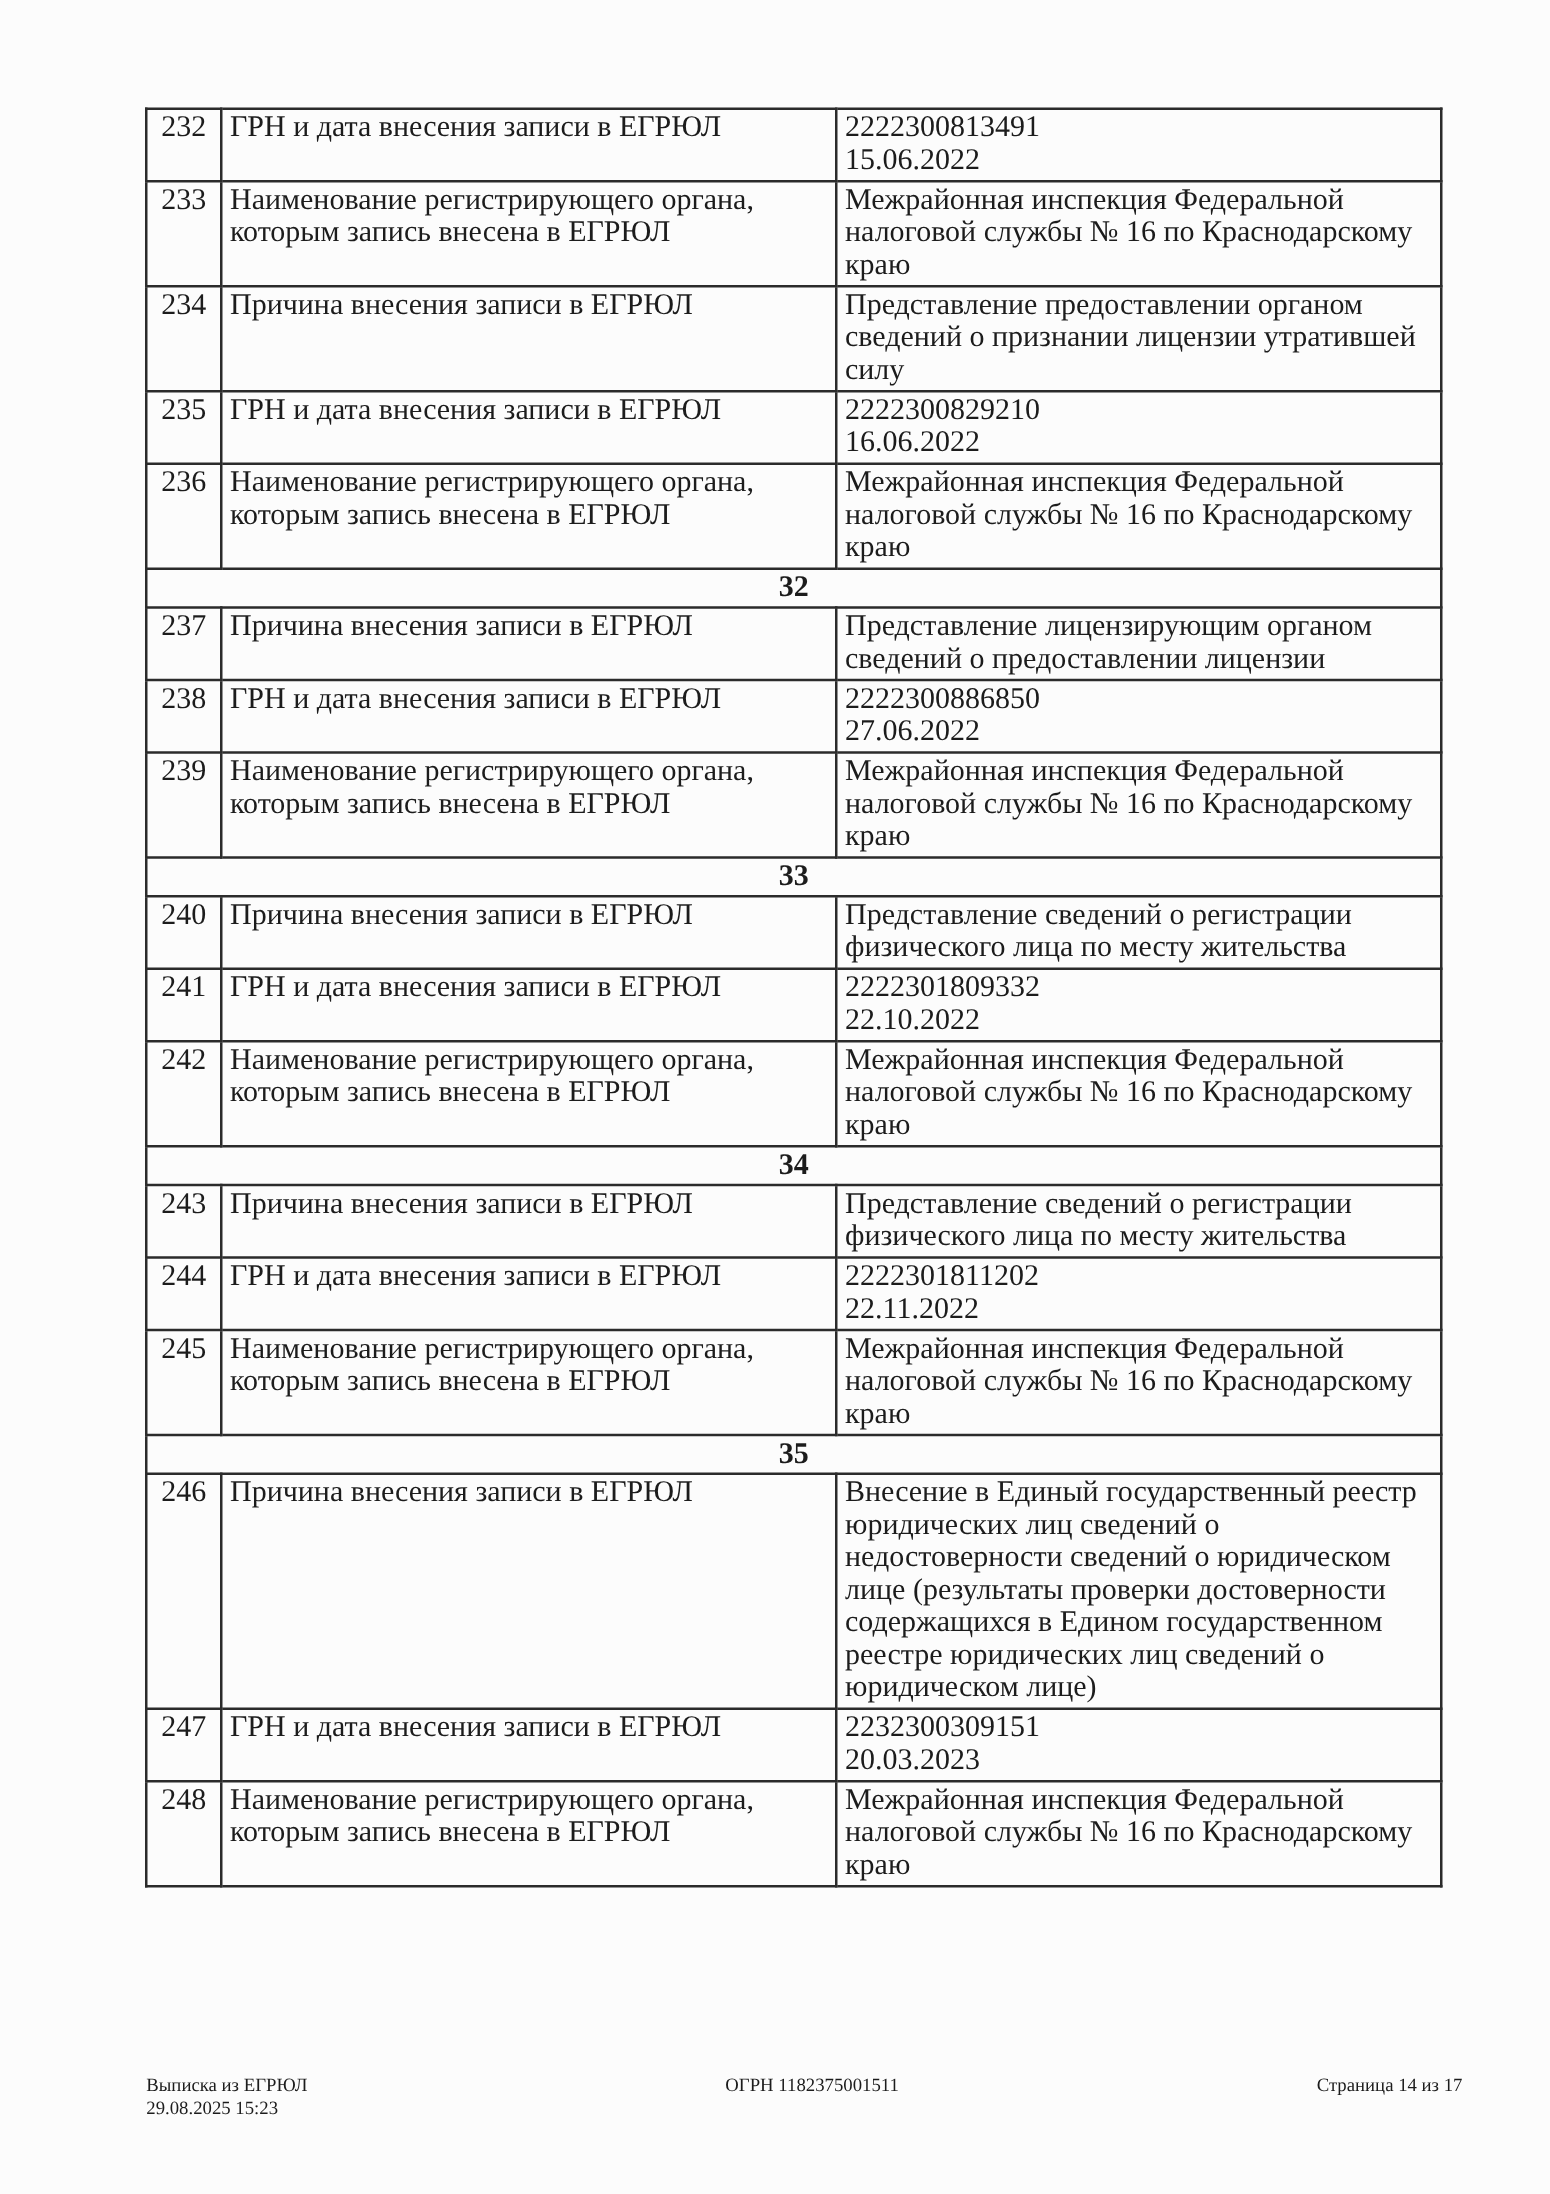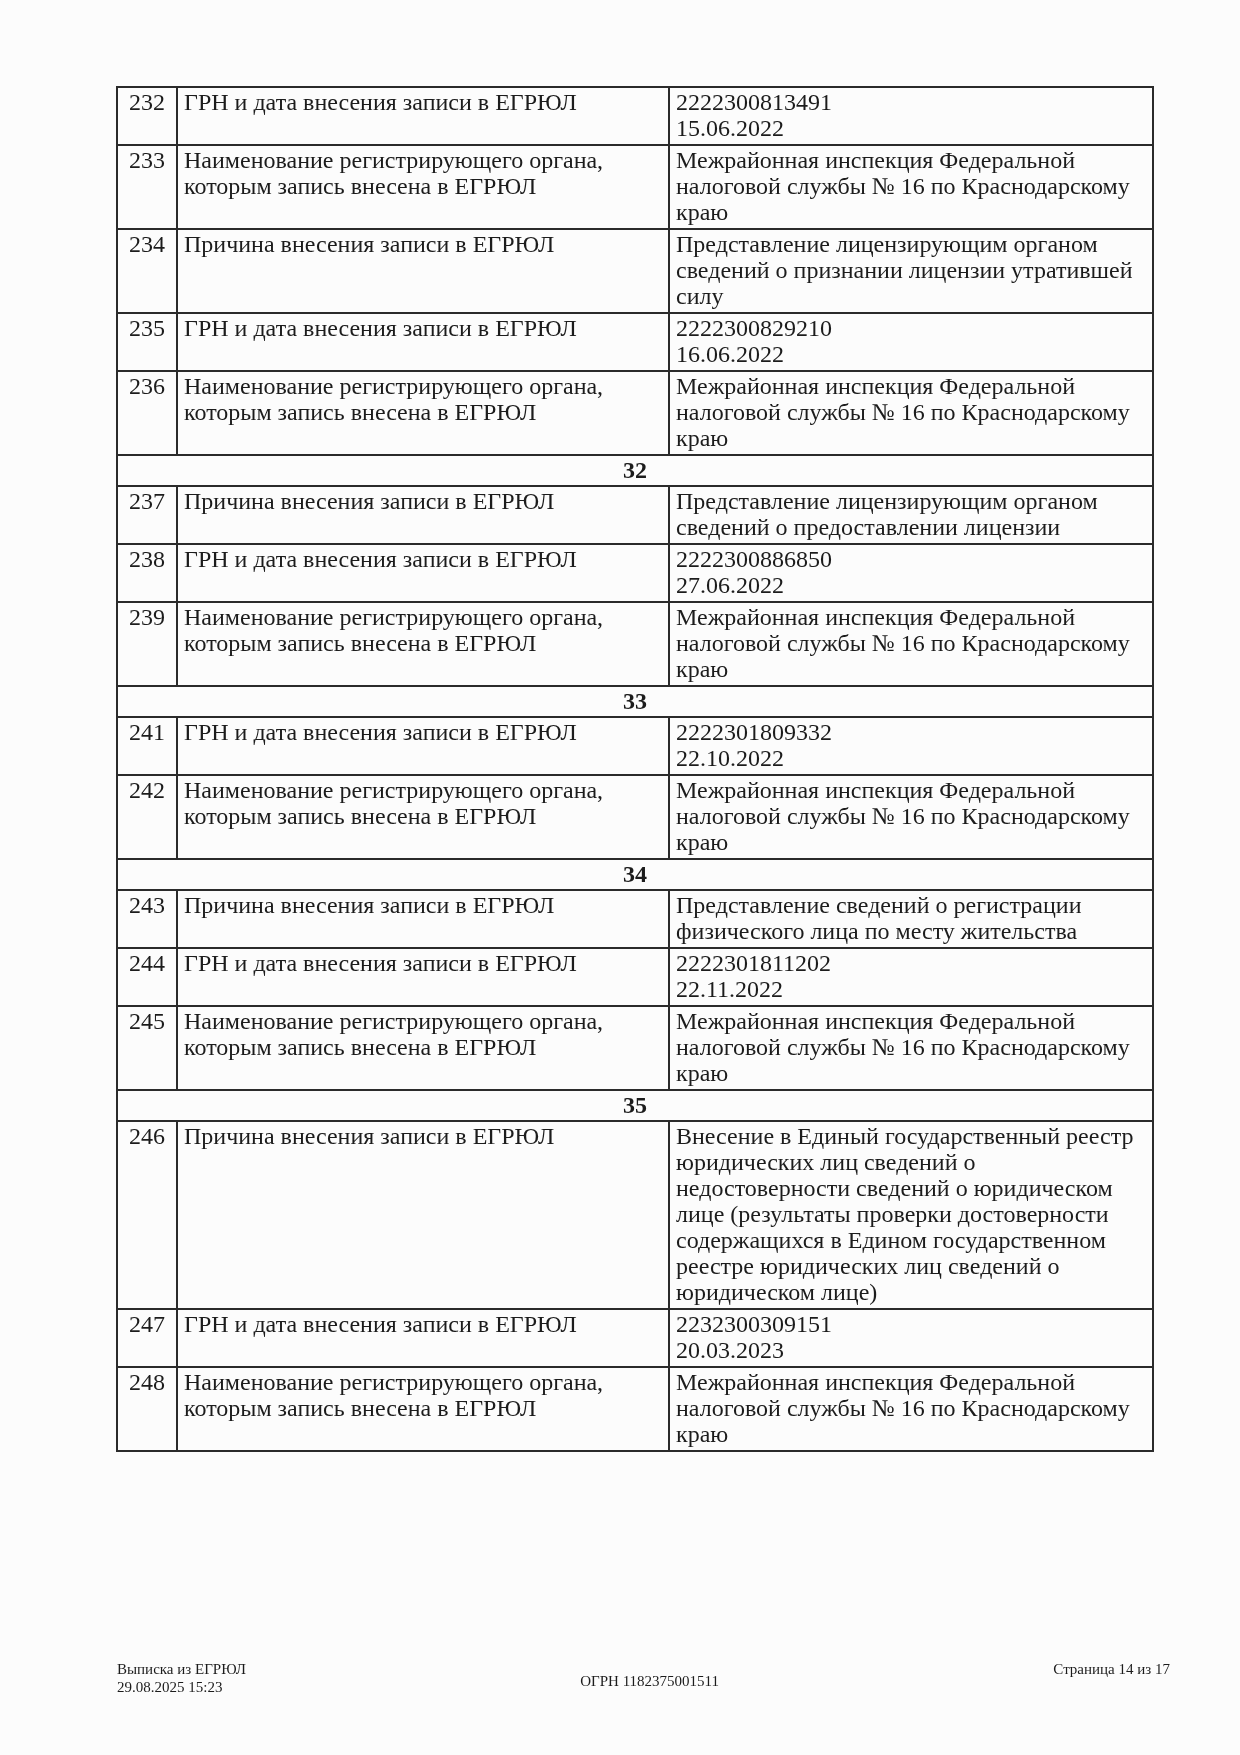--- a/index.html
+++ b/index.html
@@ -57,21 +57,21 @@
     position: absolute;
     top: 1660px;
     left: 117px;
     width: 1053px;
     display: flex;
     justify-content: space-between;
     font-size: 15px;
     line-height: 18px;
   }
   .footer .left  { text-align: left; }
-  .footer .mid   { text-align: center; margin-top: 12px; }
+  .footer .mid   { text-align: center; }
   .footer .right { text-align: right; }
 </style>
 </head>
 <body>
 
 <div class="page">
 
   <table class="registry">
     <colgroup>
       <col class="c-num">
@@ -86,21 +86,21 @@
 15.06.2022</td>
       </tr>
       <tr>
         <td class="num">233</td>
         <td class="label">Наименование регистрирующего органа, которым запись внесена в ЕГРЮЛ</td>
         <td class="value">Межрайонная инспекция Федеральной налоговой службы № 16 по Краснодарскому краю</td>
       </tr>
       <tr>
         <td class="num">234</td>
         <td class="label">Причина внесения записи в ЕГРЮЛ</td>
-        <td class="value">Представление лицензирующим органом сведений о признании лицензии утратившей силу</td>
+        <td class="value">Представление предоставлении органом сведений о признании лицензии утратившей силу</td>
       </tr>
       <tr>
         <td class="num">235</td>
         <td class="label">ГРН и дата внесения записи в ЕГРЮЛ</td>
         <td class="value">2222300829210
 16.06.2022</td>
       </tr>
       <tr>
         <td class="num">236</td>
         <td class="label">Наименование регистрирующего органа, которым запись внесена в ЕГРЮЛ</td>
@@ -120,20 +120,25 @@
         <td class="value">2222300886850
 27.06.2022</td>
       </tr>
       <tr>
         <td class="num">239</td>
         <td class="label">Наименование регистрирующего органа, которым запись внесена в ЕГРЮЛ</td>
         <td class="value">Межрайонная инспекция Федеральной налоговой службы № 16 по Краснодарскому краю</td>
       </tr>
       <tr class="section">
         <td colspan="3">33</td>
+      </tr>
+      <tr>
+        <td class="num">240</td>
+        <td class="label">Причина внесения записи в ЕГРЮЛ</td>
+        <td class="value">Представление сведений о регистрации физического лица по месту жительства</td>
       </tr>
       <tr>
         <td class="num">241</td>
         <td class="label">ГРН и дата внесения записи в ЕГРЮЛ</td>
         <td class="value">2222301809332
 22.10.2022</td>
       </tr>
       <tr>
         <td class="num">242</td>
         <td class="label">Наименование регистрирующего органа, которым запись внесена в ЕГРЮЛ</td>

